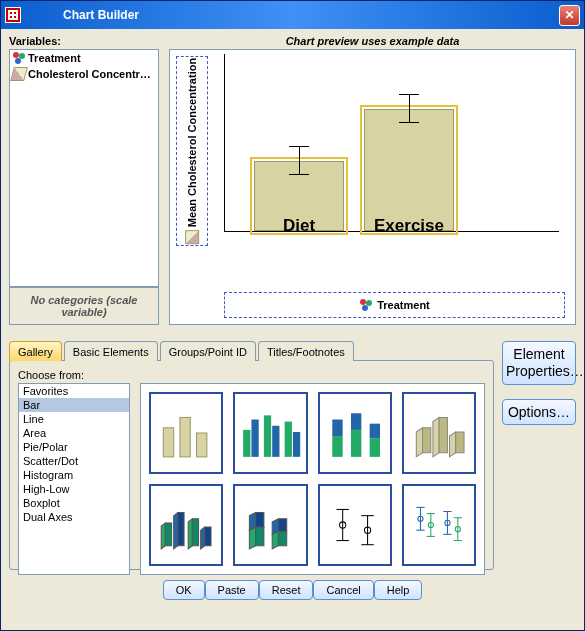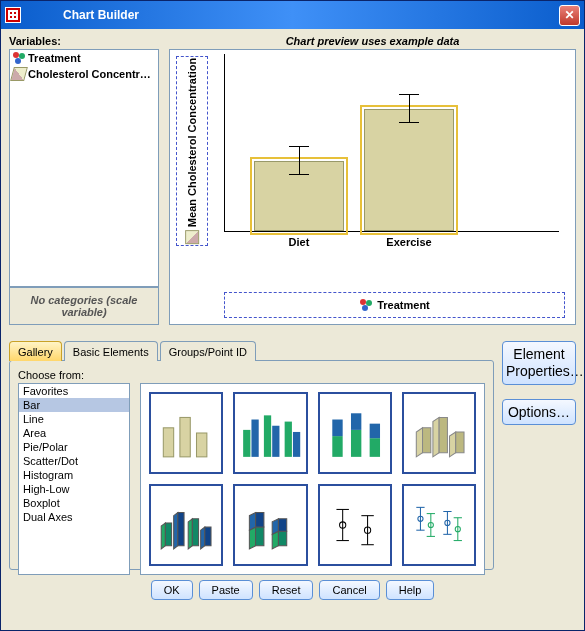--- a/index.html
+++ b/index.html
@@ -29,33 +29,33 @@
   .tab.active { background: linear-gradient(#fff4c6,#ffd76b); border-color:#c9a227; font-weight: normal; position:relative; z-index:2;}
   .gallery-panel { flex:1; border:1px solid #7f9db9; background:#ece9d8; padding:8px; border-radius: 3px; margin-top:-1px; height: 210px;}
   .side-buttons { width: 74px; display:flex; flex-direction:column; gap:14px; padding-top: 14px;}
   .side-btn { border: 1px solid #5a8fd6; border-radius: 4px; background: linear-gradient(#f4f8ff,#cfe3ff); padding: 4px 3px; text-align:center; cursor:pointer; font-size:14px; line-height:1.2;}
   .choose-row { display:flex; gap:10px; height: 100%;}
   .choose-list { width: 112px; background:#fff; border:1px solid #7f9db9; overflow:hidden;}
   .choose-item { padding:1px 4px; cursor:pointer;}
   .choose-item.selected { background:#b6c7e3; }
   .thumbs { flex:1; background:#fff; border:1px solid #7f9db9; padding: 8px; display:grid; grid-template-columns: repeat(4,1fr); grid-template-rows: repeat(2,1fr); gap:10px;}
   .thumb { border:2px solid #2b4f9e; background:#fff; cursor:pointer; display:flex; align-items:center; justify-content:center; position:relative; padding:4px;}
-  .button-bar { display:flex; justify-content:center; gap:6px; padding: 8px 0 6px 0;}
+  .button-bar { display:flex; justify-content:center; padding: 8px 0 6px 0;}
   .btn { border:1px solid #5a8fd6; border-radius:4px; background:linear-gradient(#f4f8ff,#cfe3ff); padding: 3px 12px; cursor:pointer; font-size:11px;}
   
   .yaxis-drop { position:absolute; left:6px; top:6px; width:32px; height:190px; border:1px dashed #4455cc; display:flex; align-items:center; justify-content:center; }
   .yaxis-drop .rot { transform: rotate(-90deg); white-space:nowrap; font-size:11px; display:flex; align-items:center; gap:3px;}
   .chart-area { position:absolute; left:54px; top:4px; right:6px; height:200px; }
   .axis-y { position:absolute; left:0; top:0; bottom:22px; width:1px; background:#000;}
   .axis-x { position:absolute; left:0; right:10px; bottom:22px; height:1px; background:#000;}
   .bar { position:absolute; background:#d8d3a3; border:1px solid #999969;}
   .bar-sel { outline:2px solid #e7c039; outline-offset:2px;}
   .err-cap { position:absolute; height:1px; background:#000;}
   .err-stem { position:absolute; width:1px; background:#000;}
-  .xtick { position:absolute; bottom:6px; font-size:11px; transform:translateX(-50%);}
+  .xtick { position:absolute; bottom:18px; font-size:17px; transform:translateX(-50%);}
   .xaxis-drop { position:absolute; left:54px; bottom:6px; right:10px; height:26px; border:1px dashed #4455cc; display:flex; align-items:center; justify-content:center; gap:4px;}
   .choose-label{margin-bottom:2px;}
 </style>
 </head>
 <body>
 
 <div class="window">
   <div class="titlebar">
     <span class="app-icon"></span>
     <span class="title-text">Chart Builder</span>
@@ -125,20 +125,21 @@
         </div>
       </div>
     </div>
 
     <div style="display:flex; gap:8px;">
       <div style="flex:1;">
         <div class="tabs-row">
           <div class="tab active"><span>Gallery</span></div>
           <div class="tab"><span>Basic Elements</span></div>
           <div class="tab"><span>Groups/Point ID</span></div>
+          <div class="tab"><span>Titles/Footnotes</span></div>
         </div>
         <div class="gallery-panel">
           <div class="choose-label">Choose from:</div>
           <div class="choose-row">
             <div class="choose-list">
               <div class="choose-item"><span>Favorites</span></div>
               <div class="choose-item selected"><span>Bar</span></div>
               <div class="choose-item"><span>Line</span></div>
               <div class="choose-item"><span>Area</span></div>
               <div class="choose-item"><span>Pie/Polar</span></div>

